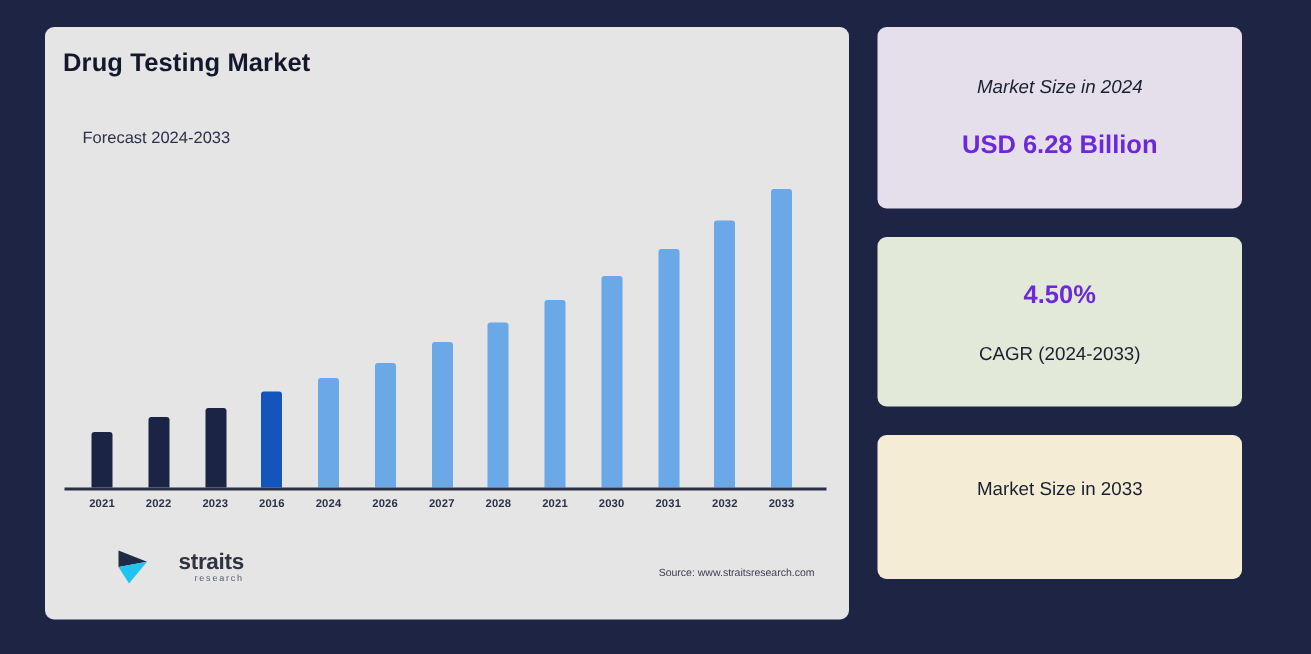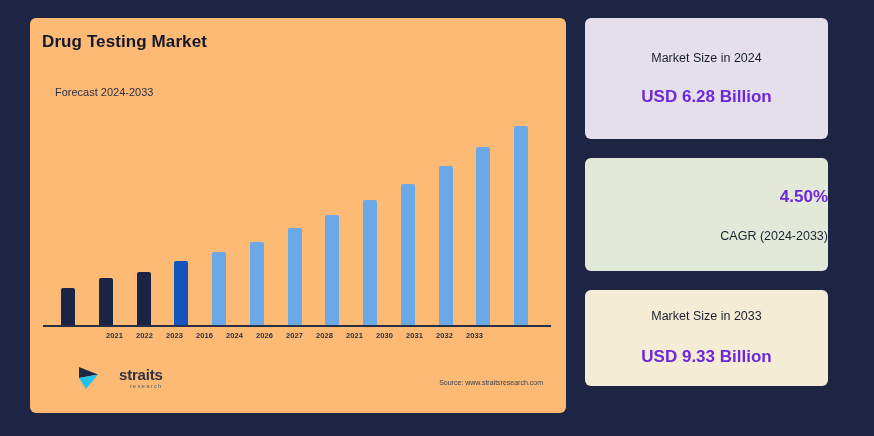--- a/index.html
+++ b/index.html
@@ -21,21 +21,21 @@
     background: #1e2544;
   }
 
   
   #chart-panel {
     position: absolute;
     left: 30px;
     top: 18px;
     width: 536px;
     height: 395px;
-    background: #fdba74;
+    background: #e5e5e5;
     border-radius: 6px;
     box-sizing: border-box;
   }
   #chart-title {
     position: absolute;
     left: 12px;
     top: 14px;
     font-size: 17px;
     font-weight: bold;
     color: #13182c;
@@ -89,21 +89,21 @@
     width: 508px;
     height: 2px;
     background: #2a2f45;
   }
   #axis-labels {
     position: absolute;
     left: 0;
     top: 218px;
     width: 505px;
     display: flex;
-    justify-content: center;
+    justify-content: space-between;
     padding: 0 12px 0 10px;
     box-sizing: border-box;
   }
   .axis-label {
     width: 30px;
     text-align: center;
     font-size: 7.5px;
     font-weight: bold;
     color: #2c3147;
     letter-spacing: 0.1px;
@@ -163,33 +163,33 @@
     width: 243px;
     border-radius: 6px;
     box-sizing: border-box;
     display: flex;
     flex-direction: column;
     align-items: center;
     justify-content: center;
     text-align: center;
   }
   #stat-card-0 { top: 18px;  height: 121px; background: #e4dfeb; }
-  #stat-card-1 { top: 158px; height: 113px; background: #e2e9d9; align-items: flex-end; }
+  #stat-card-1 { top: 158px; height: 113px; background: #e2e9d9; }
   #stat-card-2 { top: 290px; height: 96px; background: #f4ecd4; }
 
   .stat-label {
     font-size: 12.5px;
     color: #1b2030;
   }
   .stat-value {
     font-size: 17px;
     font-weight: bold;
     color: #6d28d9;
   }
-  #stat-card-0 .stat-label { margin-bottom: 22px; }
+  #stat-card-0 .stat-label { margin-bottom: 22px; font-style: italic; }
   #stat-card-1 .stat-value { margin-bottom: 22px; }
   #stat-card-2 .stat-label { margin-bottom: 24px; }
 </style>
 </head>
 <body>
 
 <div id="infographic">
 
   <div id="chart-panel">
 
@@ -277,16 +277,15 @@
     <div class="stat-value">USD 6.28 Billion</div>
   </div>
 
   <div class="stat-card" id="stat-card-1">
     <div class="stat-value">4.50%</div>
     <div class="stat-label">CAGR (2024-2033)</div>
   </div>
 
   <div class="stat-card" id="stat-card-2">
     <div class="stat-label">Market Size in 2033</div>
-    <div class="stat-value">USD 9.33 Billion</div>
   </div>
 
 </div>
 
 </body></html>

